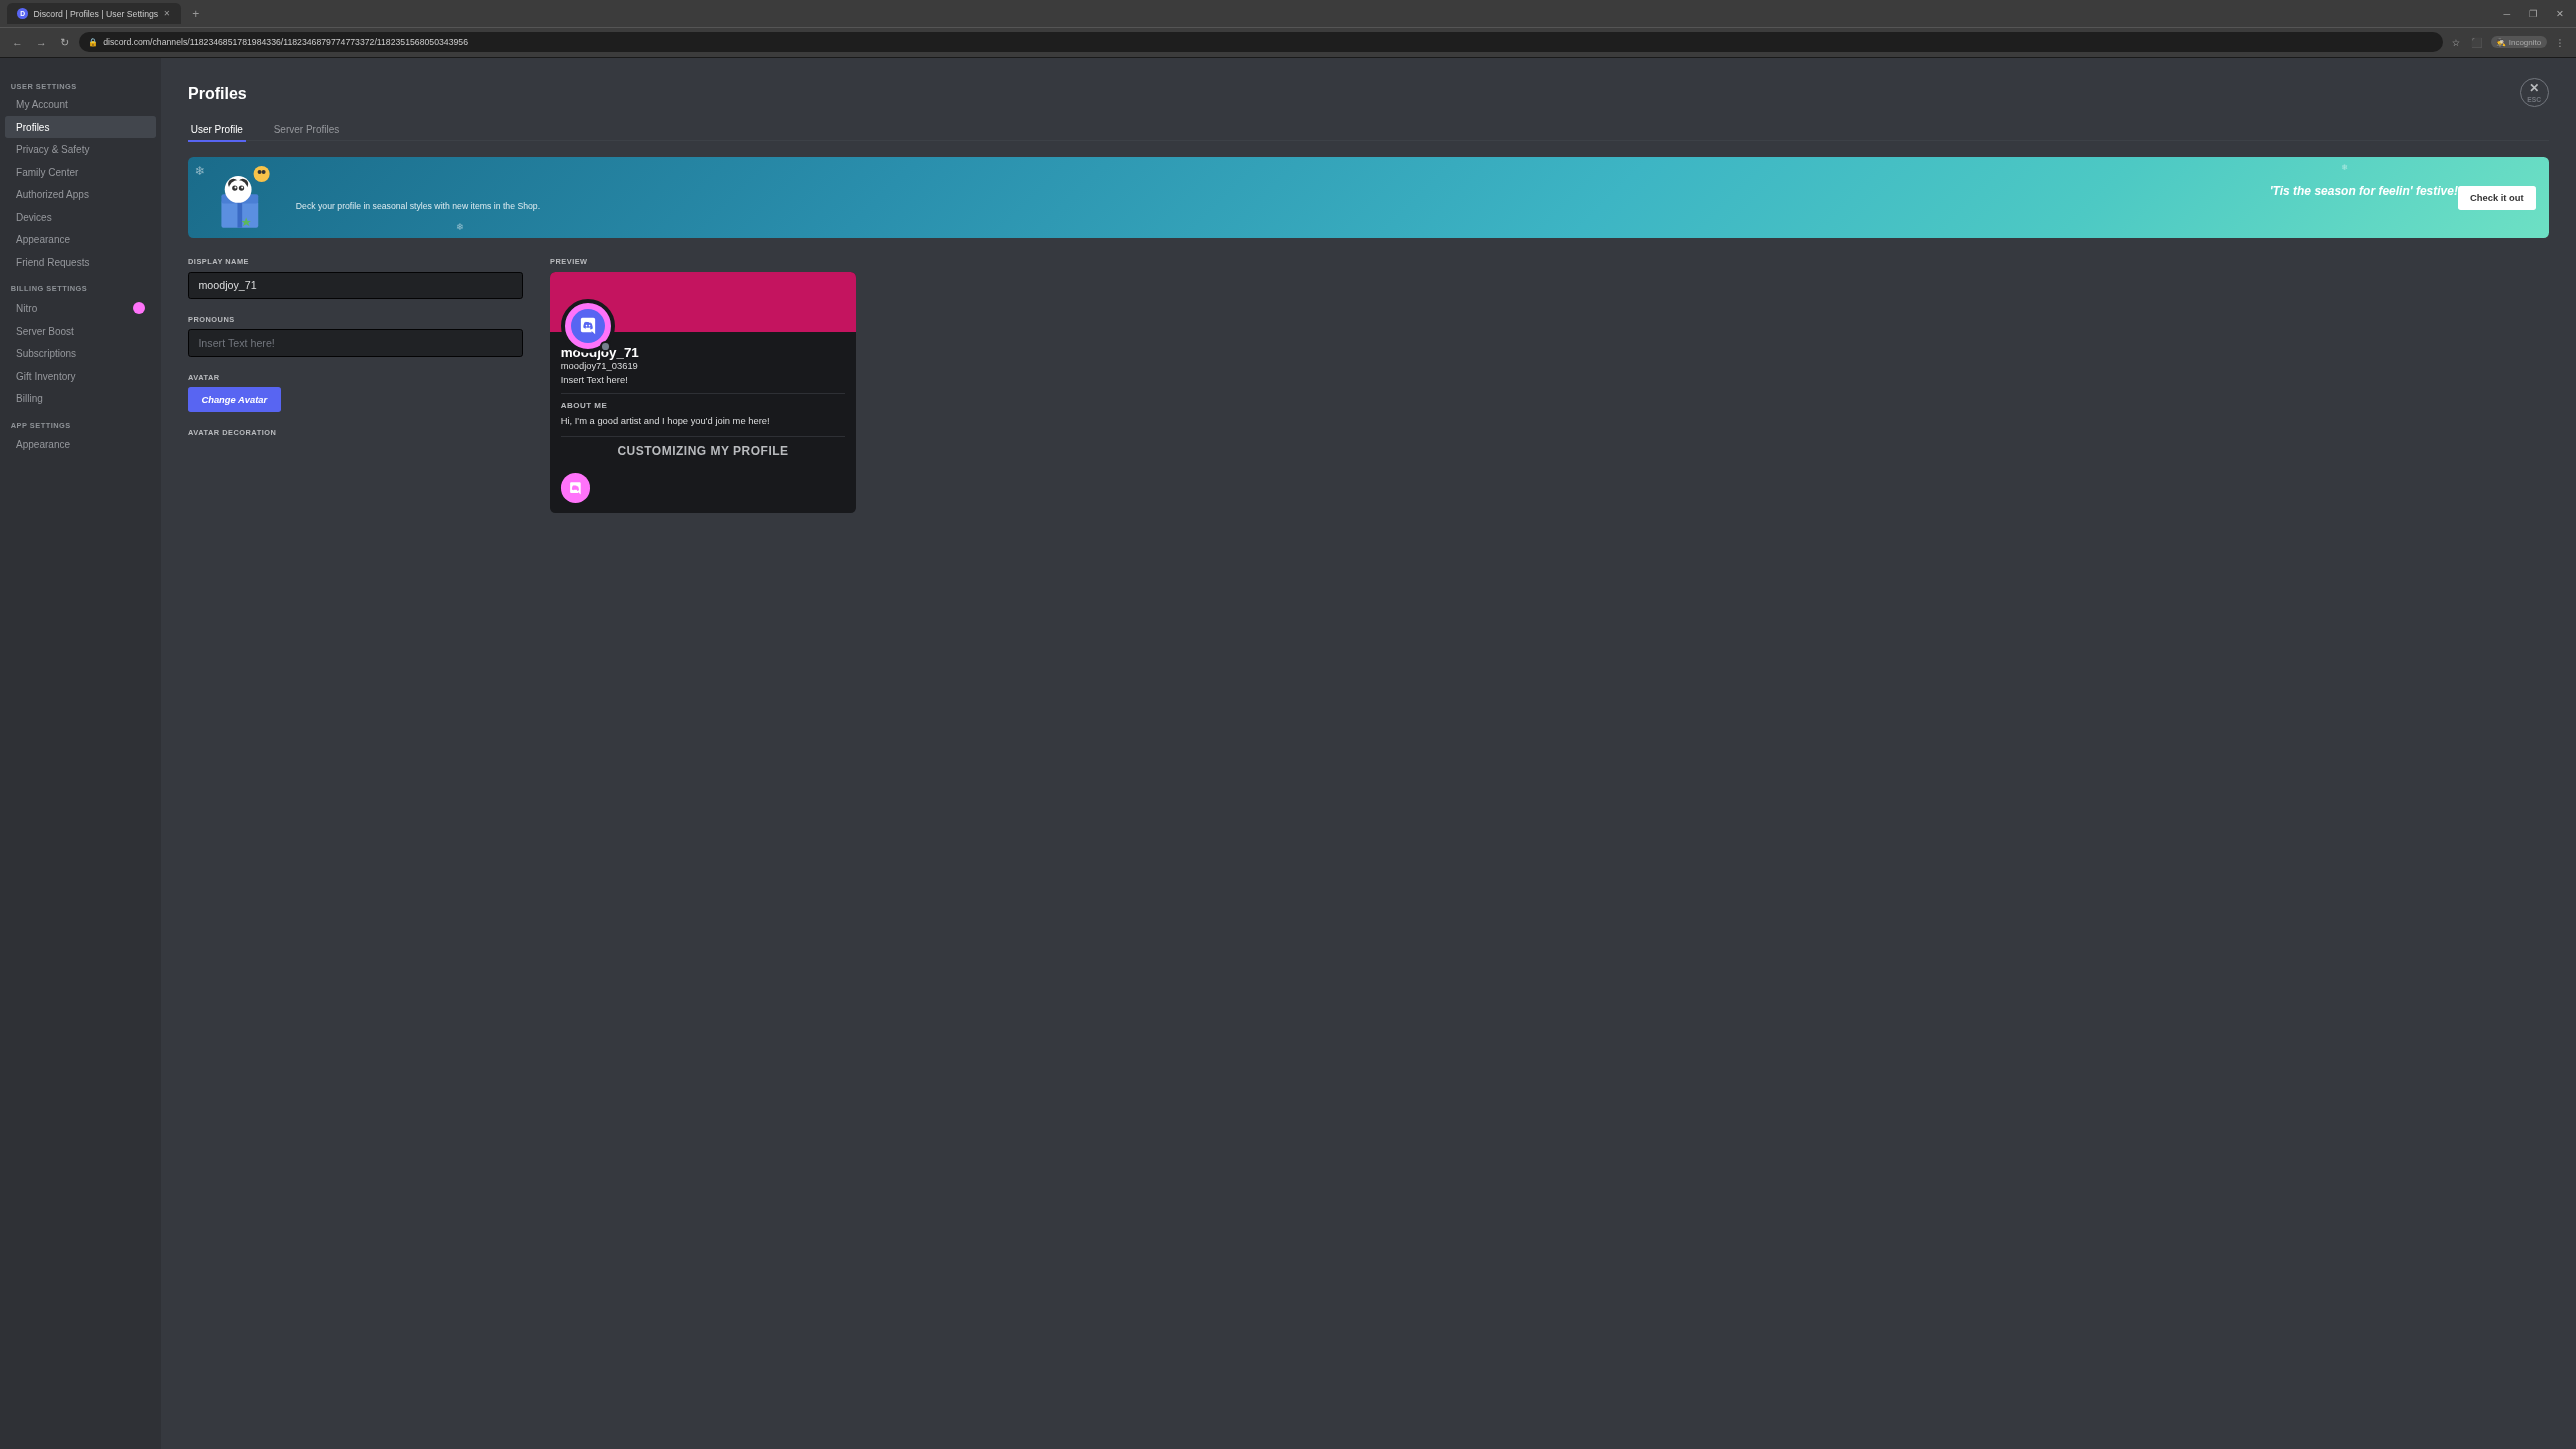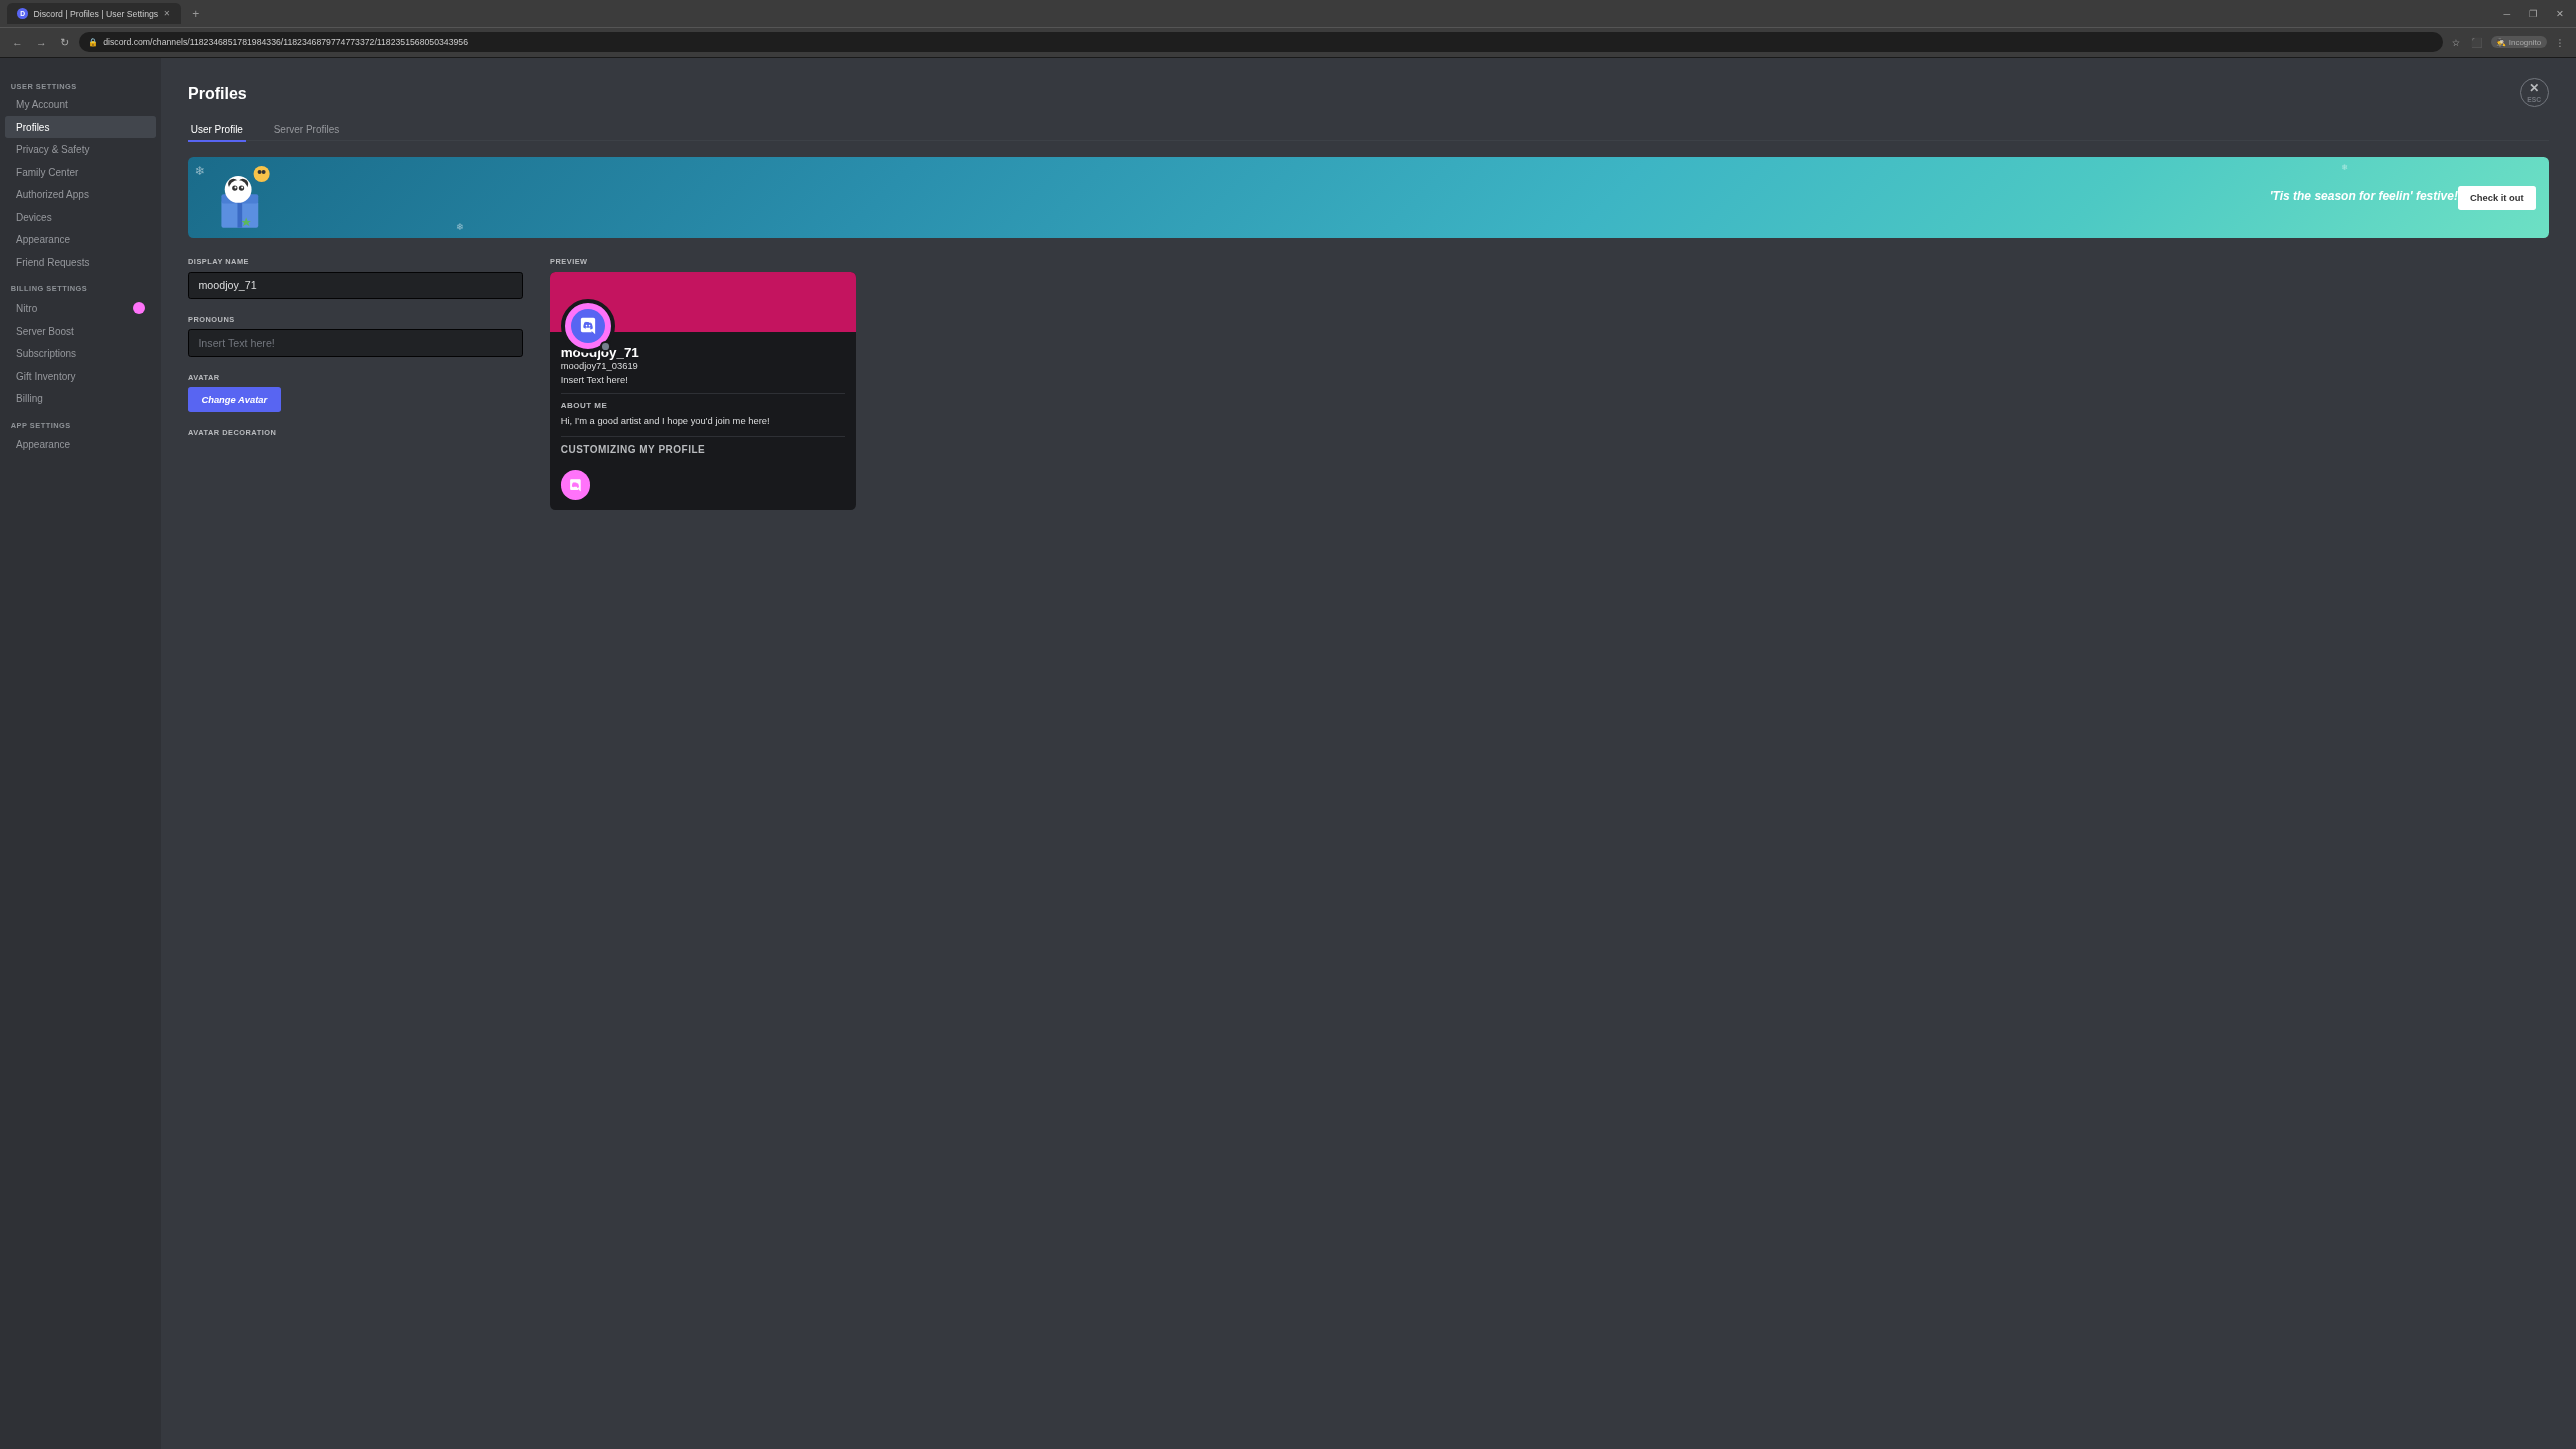--- a/index.html
+++ b/index.html
@@ -432,26 +432,27 @@
       letter-spacing: 0.5px;
       margin-bottom: 4px;
     }
     .card-about-text {
       font-size: 9.4px;
       color: #dcddde;
       margin-bottom: 8px;
       line-height: 1.4;
     }
     .card-customizing-title {
-      font-size: 10px;
+      font-size: 12px;
       font-weight: 700;
       color: #b9bbbe;
       text-transform: uppercase;
       letter-spacing: 0.5px;
       margin-bottom: 15px;
+      text-align: center;
     }
 
     
     .discord-icon {
       fill: white;
     }
 
     
     ::-webkit-scrollbar { width: 5.4px; }
     ::-webkit-scrollbar-track { background: transparent; }
@@ -595,20 +596,21 @@
           <circle cx="90" cy="15" r="12" fill="#f8c34a"></circle>
           <circle cx="87" cy="12" r="3" fill="#333"></circle>
           <circle cx="93" cy="12" r="3" fill="#333"></circle>
 
           <polygon points="65,85 67,80 69,85 74,85 70,88 72,93 67,90 62,93 64,88 60,85" fill="#5cb85c"></polygon>
         </svg>
       </div>
 
       <div class="promo-text">
         <div class="promo-title">'Tis the season for feelin' festive!</div>
+        <div class="promo-subtitle">Deck your profile in seasonal styles with new items in the Shop.</div>
       </div>
 
       <button class="promo-btn">Check it out</button>
     </div>
 
     <div class="content-columns">
 
       <div class="form-column">
 
         <div class="form-field">

